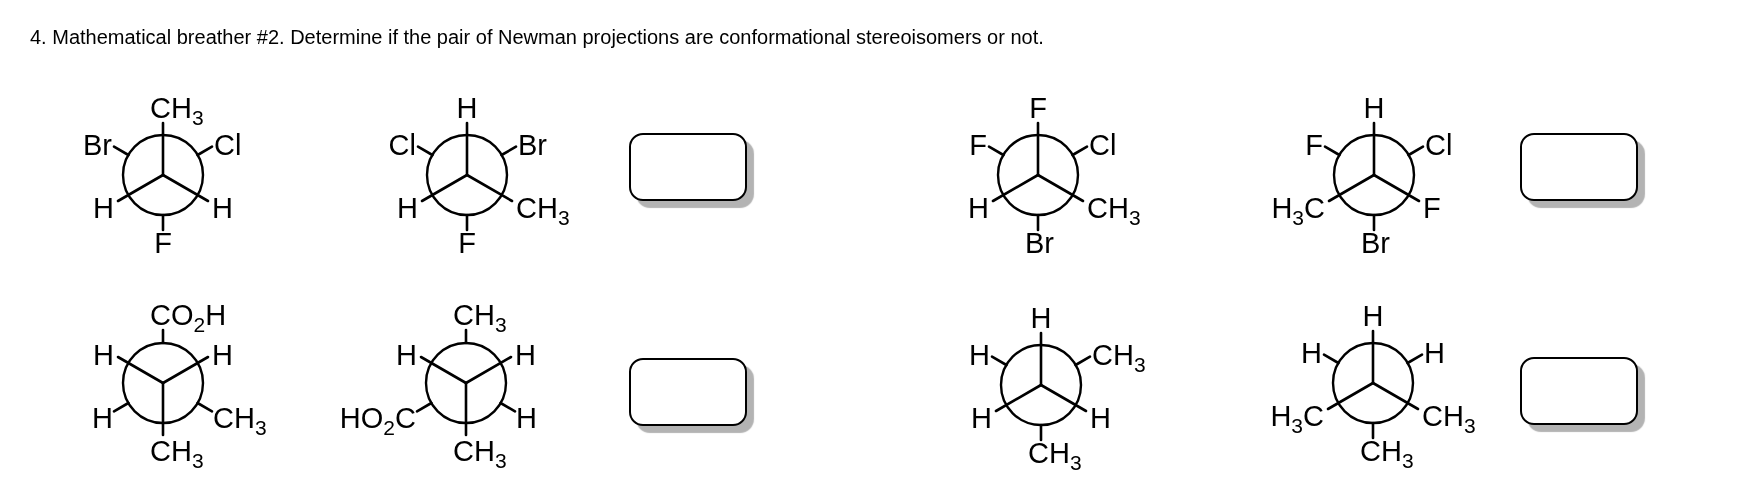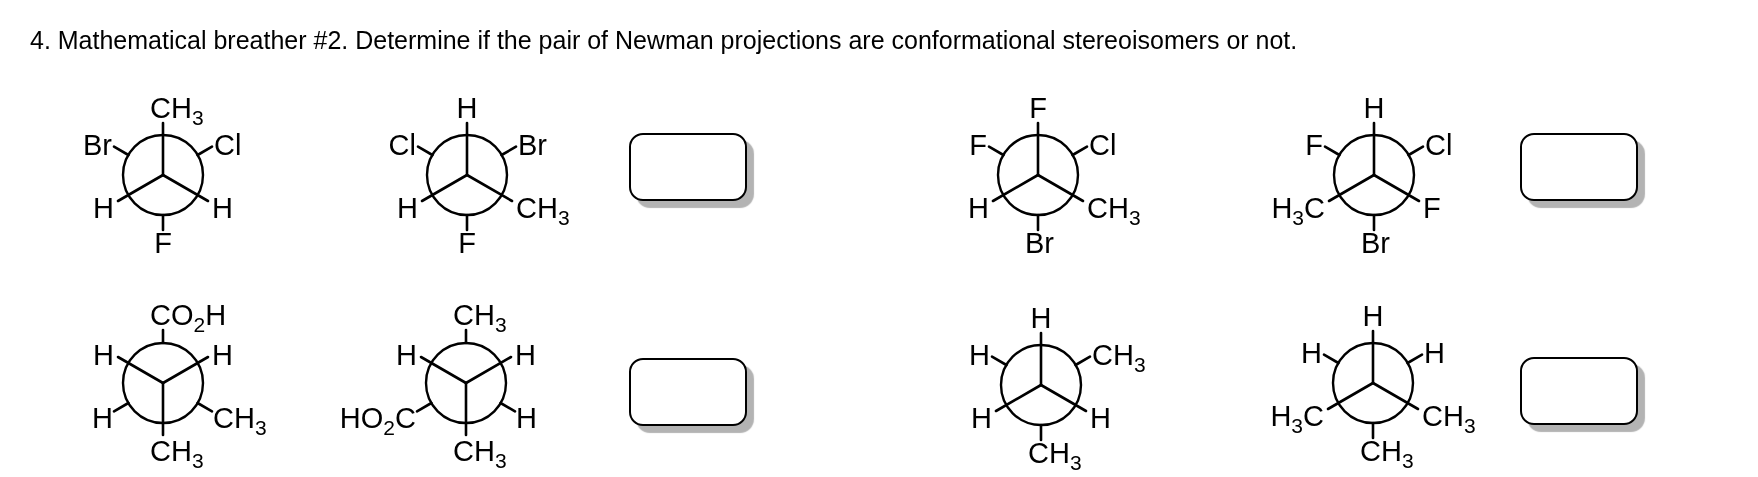--- a/index.html
+++ b/index.html
@@ -1,18 +1,18 @@
 <!DOCTYPE html>
 <html><head>
 <meta charset="utf-8">
 <style>
   html,body{margin:0;padding:0;background:#ffffff;}
   .page{position:relative;width:1758px;height:477px;background:#fff;overflow:hidden;
         font-family:"Liberation Sans", sans-serif;color:#000;}
-  .title{position:absolute;left:30px;top:26px;font-size:25px;white-space:nowrap;}
+  .title{position:absolute;left:30px;top:26px;font-size:20px;white-space:nowrap;}
   svg.newman{position:absolute;overflow:visible;}
   svg.newman text{font-family:"Liberation Sans", sans-serif;font-size:29px;fill:#000;}
   .ring{fill:none;stroke:#000;stroke-width:2.4;}
   .bond{stroke:#000;stroke-width:2.6;stroke-linecap:round;}
   .answer-box{position:absolute;width:114px;height:64px;background:#fff;
               border:2.5px solid #000;border-radius:14px;
               box-shadow:7px 7px 1px #b3b3b3;}
 </style>
 </head>
 <body>

